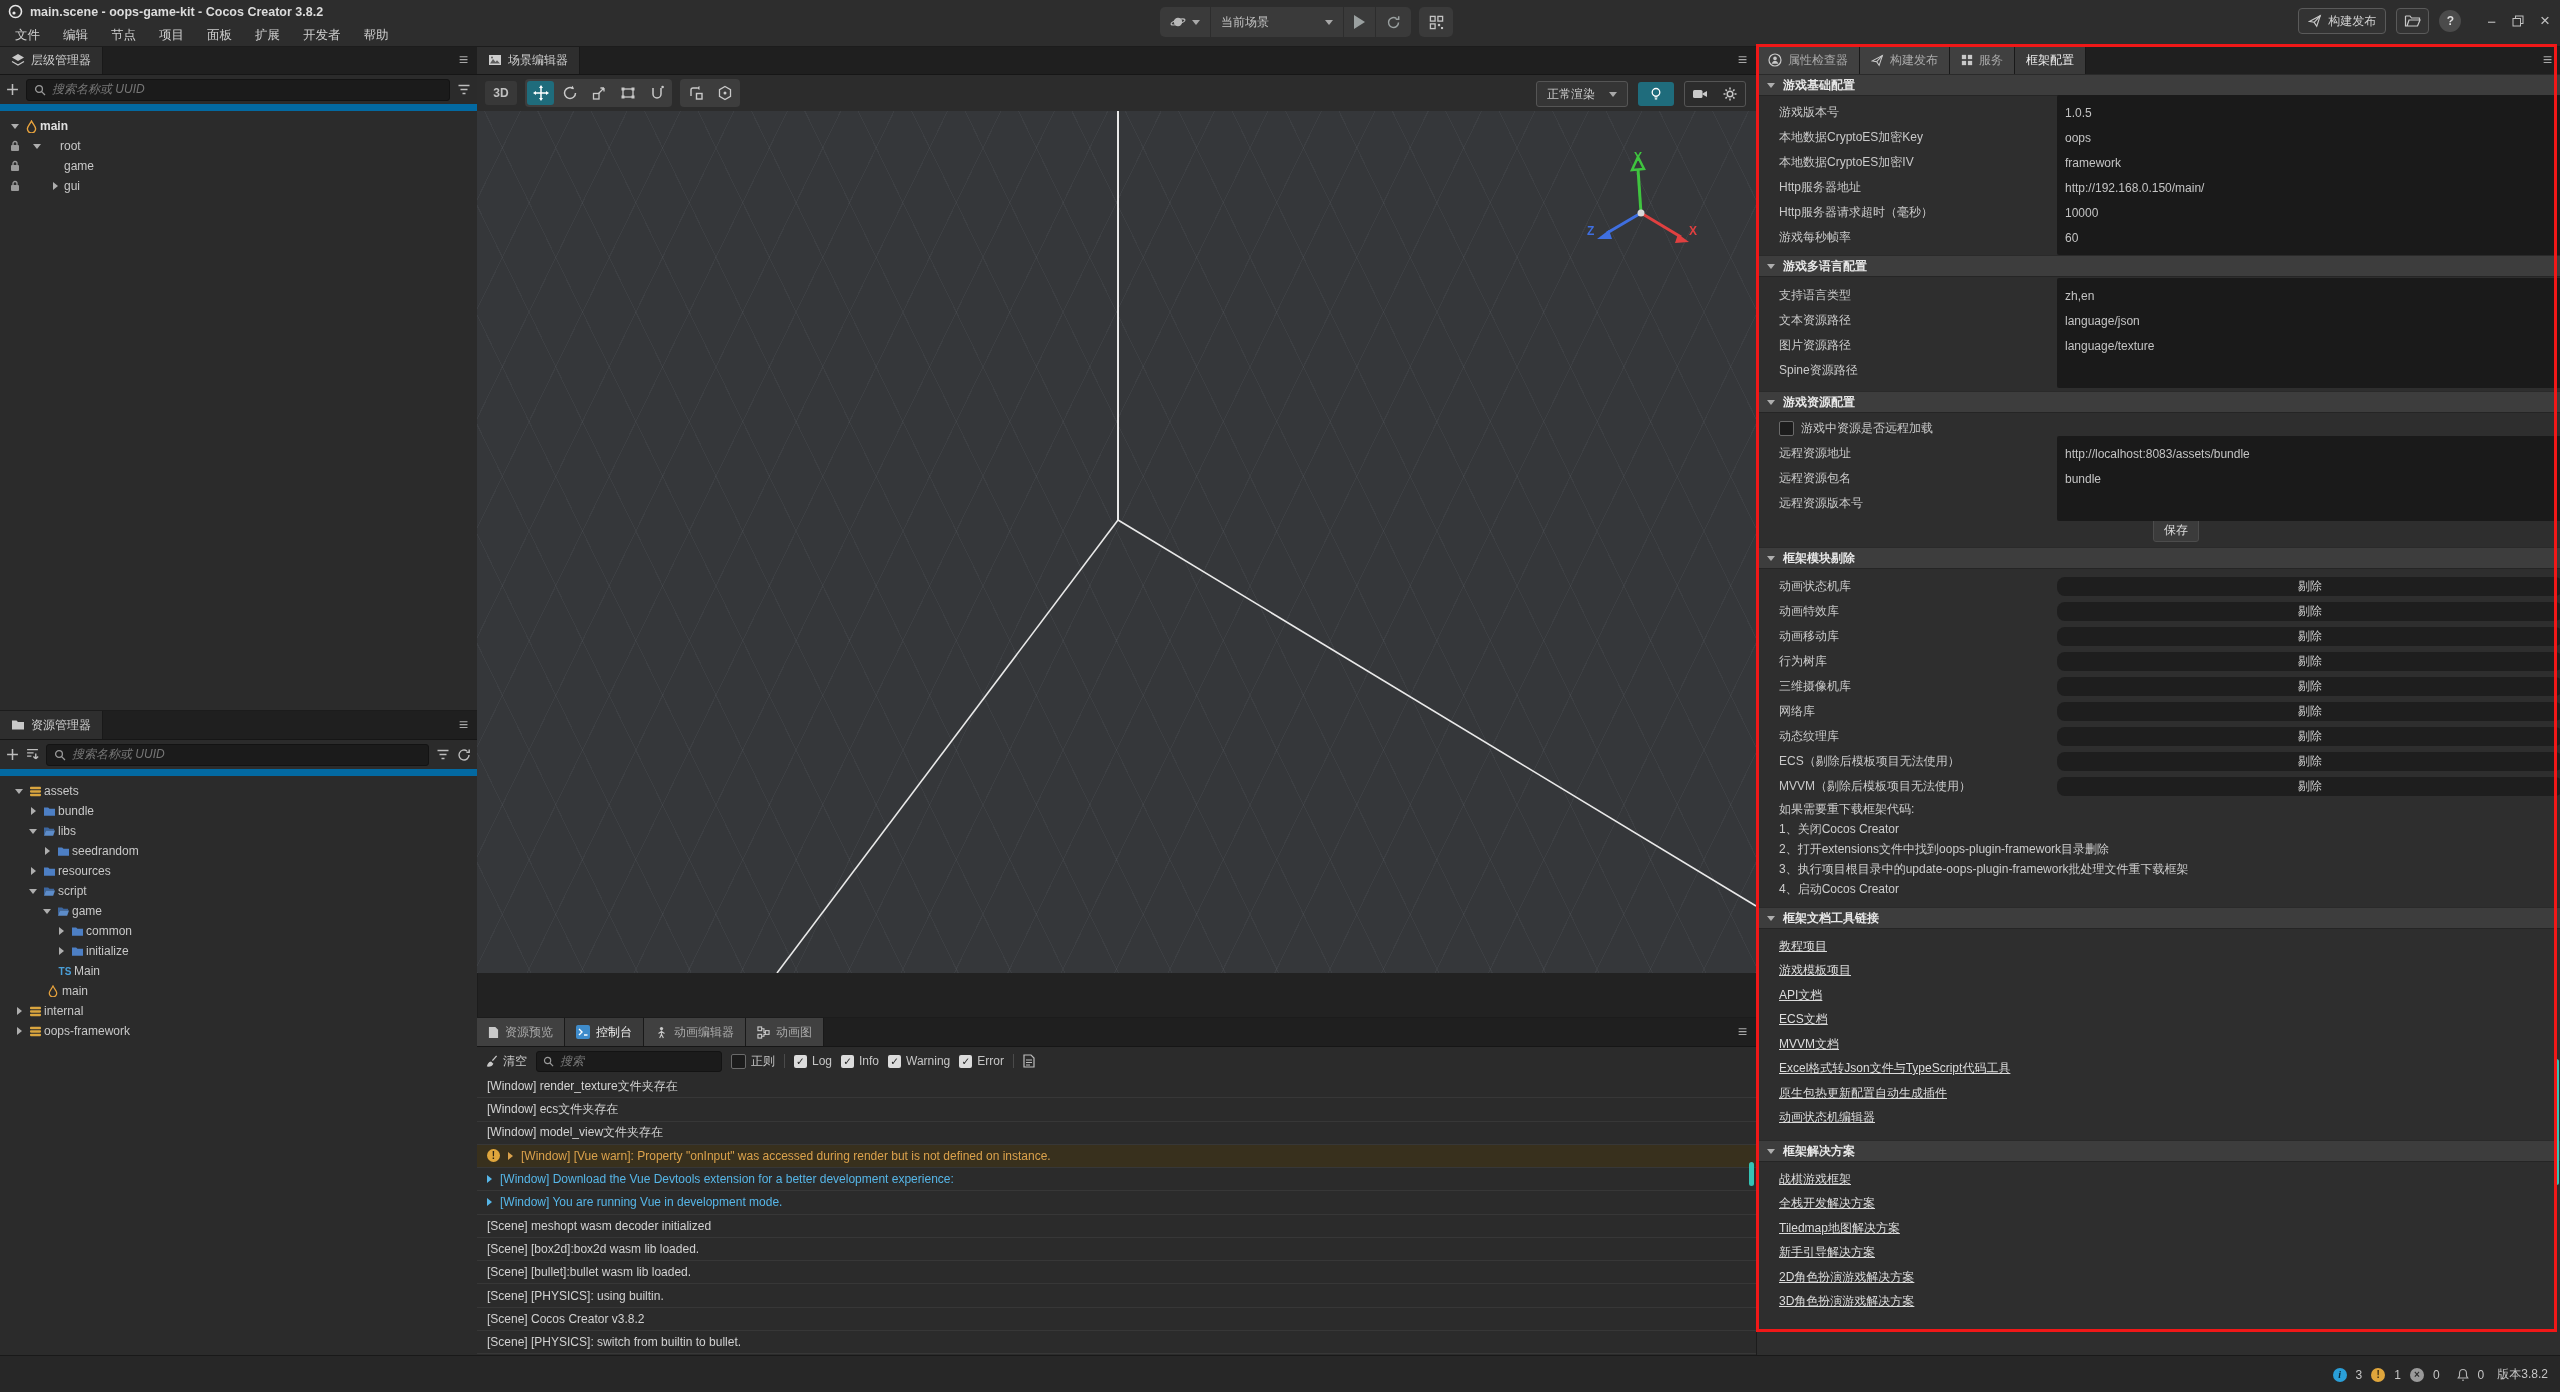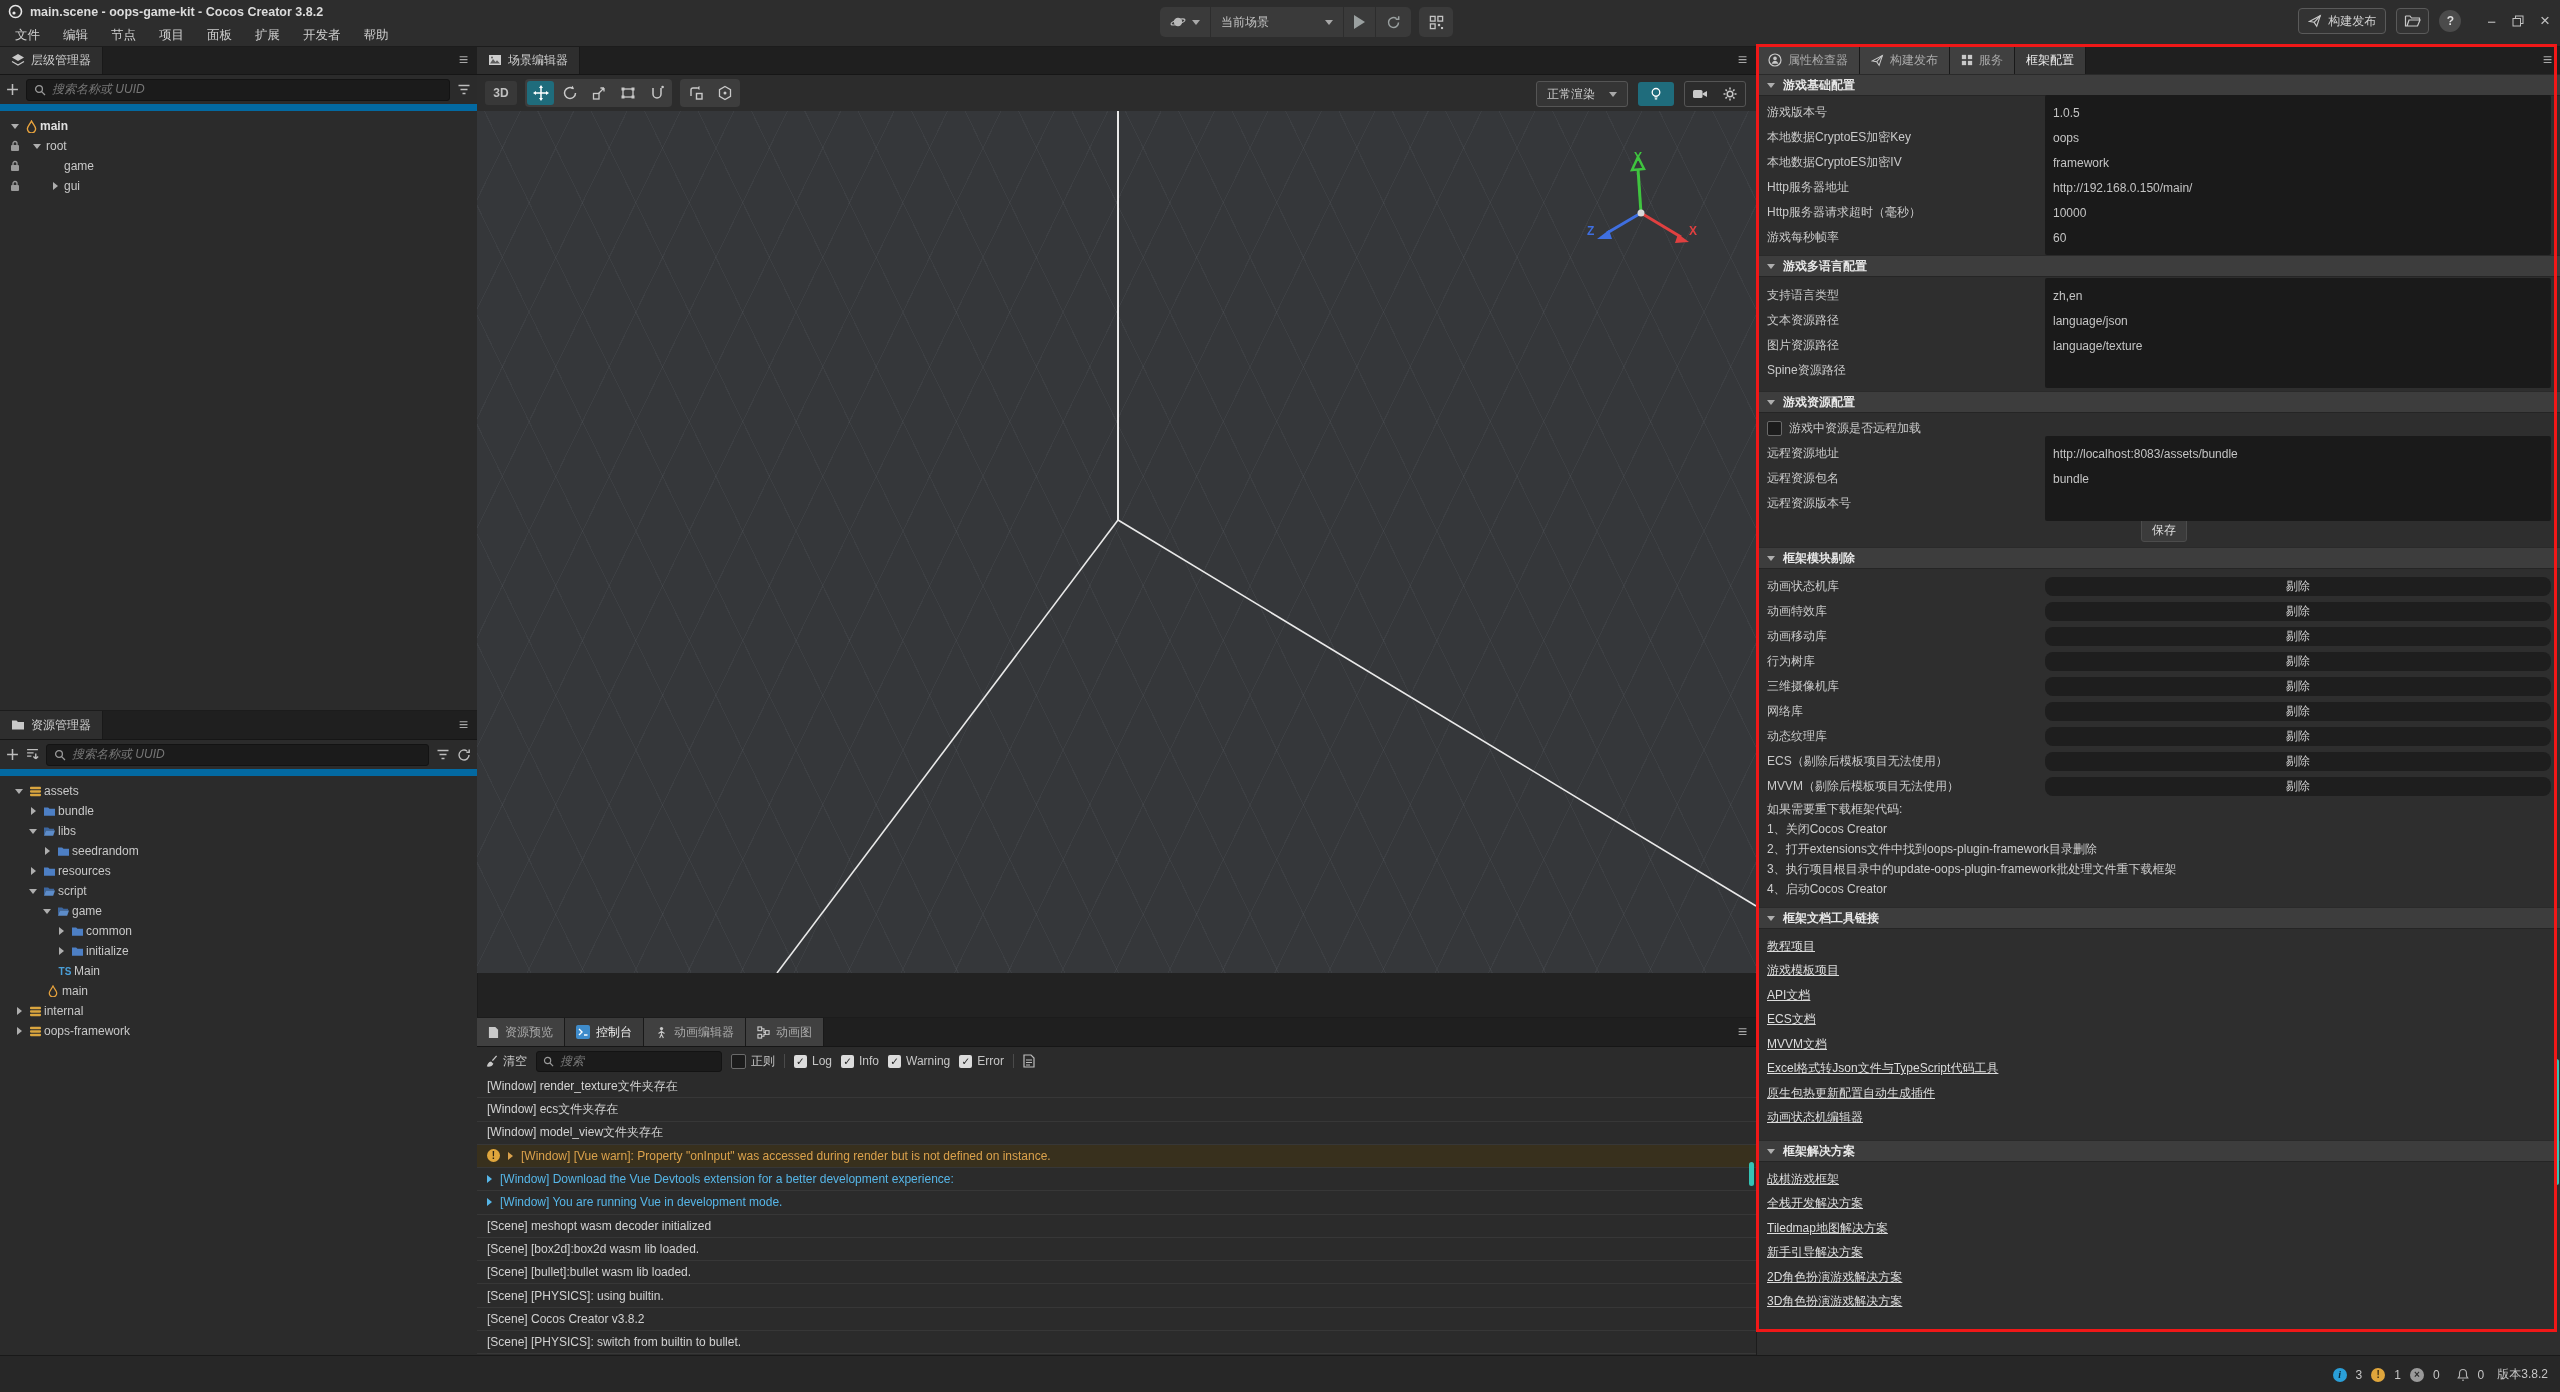--- a/index.html
+++ b/index.html
@@ -70,21 +70,21 @@
   .log.info{color:#56b6e8;}
   .log.warn{background:#38301d;color:#dba24c;}
   .exp-r{width:0;height:0;border-top:4px solid transparent;border-bottom:4px solid transparent;border-left:5px solid currentColor;flex:none;}
   .warnball{width:13px;height:13px;border-radius:50%;background:#e0a63c;color:#2b2417;font-weight:bold;font-size:10px;display:inline-flex;align-items:center;justify-content:center;flex:none;}
   .thumb{position:absolute;width:5px;border-radius:3px;background:#35c3b5;}
   
   #inspector{background:#2e2e2e;}
   .icontent{position:absolute;left:0;top:28px;right:0;bottom:0;}
   .isec{height:22px;background:#3d3d3d;border-top:1px solid #2a2a2a;border-bottom:1px solid #252525;display:flex;align-items:center;gap:8px;padding:0 10px;box-sizing:border-box;}
   .isec b{color:#e8e8e8;font-size:12px;}
-  .grp{position:relative;}
+  .grp{position:relative;margin-left:12px;}
   .irow{height:25px;position:relative;display:flex;align-items:center;padding-left:10px;color:#c9c9c9;}
   .ival{position:absolute;left:288px;width:506px;height:35px;background:#1a1a1a;border-radius:2px;display:flex;align-items:center;padding:0 8px;box-sizing:border-box;color:#c4c4c4;}
   .ibtn{position:absolute;left:288px;width:506px;height:19px;background:#1e1e1e;border-radius:8px;display:flex;align-items:center;justify-content:center;color:#cdcdcd;}
   .note{height:20px;display:flex;align-items:center;padding-left:10px;color:#cdcdcd;}
   .ilink{height:24.5px;display:flex;align-items:center;padding-left:10px;}
   .ilink span{color:#dcdcdc;text-decoration:underline;}
   .savebtn{margin:2px 0 0 384px;width:44px;height:22px;background:#3b3b3b;border:1px solid #4c4c4c;border-radius:3px;color:#ddd;display:flex;align-items:center;justify-content:center;}
   .icb{width:13px;height:13px;background:#1c1c1c;border:1px solid #6a6a6a;border-radius:2px;margin-right:7px;flex:none;}
   #redbox{position:absolute;left:1756px;top:44px;width:801px;height:1288px;border:3px solid #f01818;box-sizing:border-box;pointer-events:none;z-index:60;}
   
@@ -241,21 +241,21 @@
     <div class="trow" style="padding-left:6px;">
       <span class="ticon">
         <svg width="10" height="12" viewBox="0 0 10 12">
             <rect x="1" y="5" width="8" height="6" rx="1" fill="#9a9a9a"></rect>
             <path d="M3 5V3.5a2 2 0 0 1 4 0V5" stroke="#9a9a9a" stroke-width="1.3" fill="none"></path>
           </svg>
       </span>
       <span class="slot" style="margin-left:6px;">
           <span class="chev-d"></span>
         </span>
-      <span style="margin-left:2px;">root</span>
+      <span style="margin-left:16px;">root</span>
     </div>
     <div class="trow" style="padding-left:6px;">
       <span class="ticon">
         <svg width="10" height="12" viewBox="0 0 10 12">
             <rect x="1" y="5" width="8" height="6" rx="1" fill="#9a9a9a"></rect>
             <path d="M3 5V3.5a2 2 0 0 1 4 0V5" stroke="#9a9a9a" stroke-width="1.3" fill="none"></path>
           </svg>
       </span>
       <span class="slot" style="margin-left:24px;"></span>
       <span style="margin-left:2px;">game</span>

